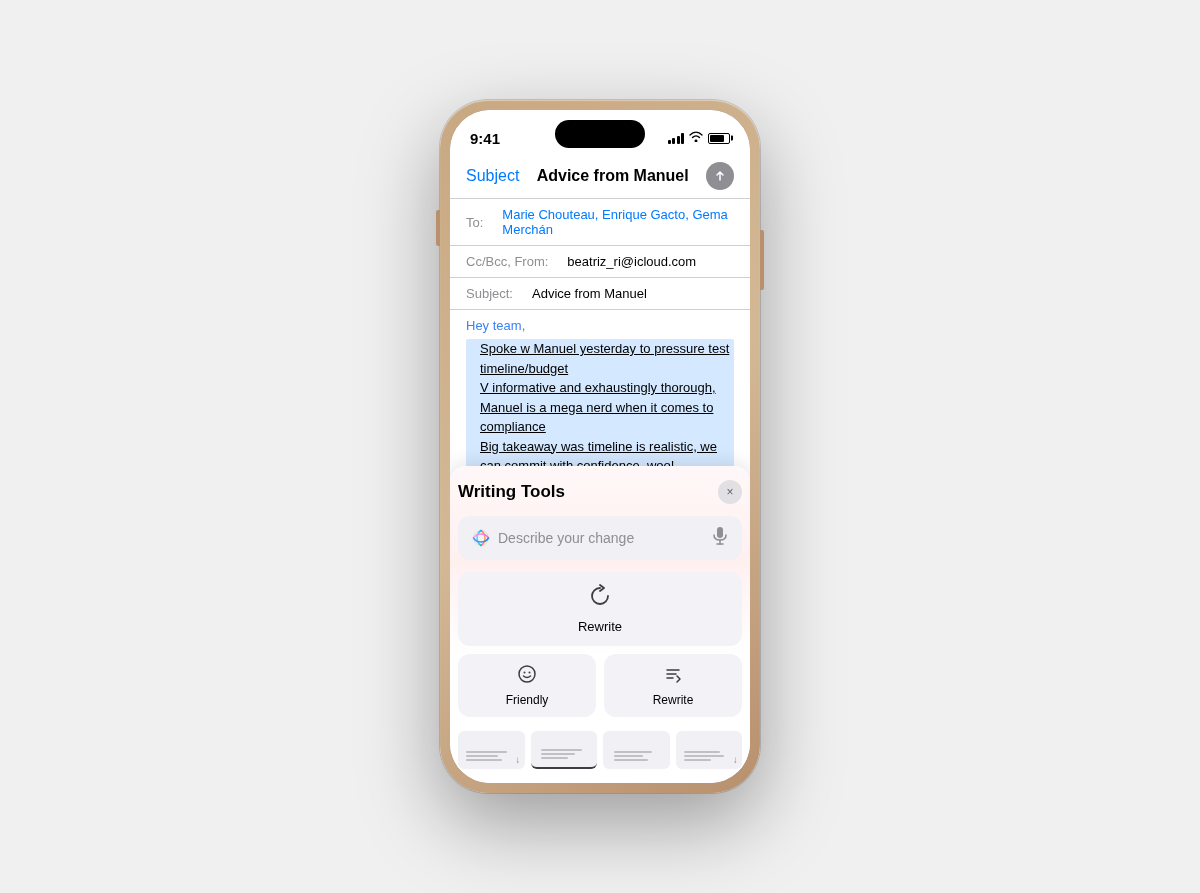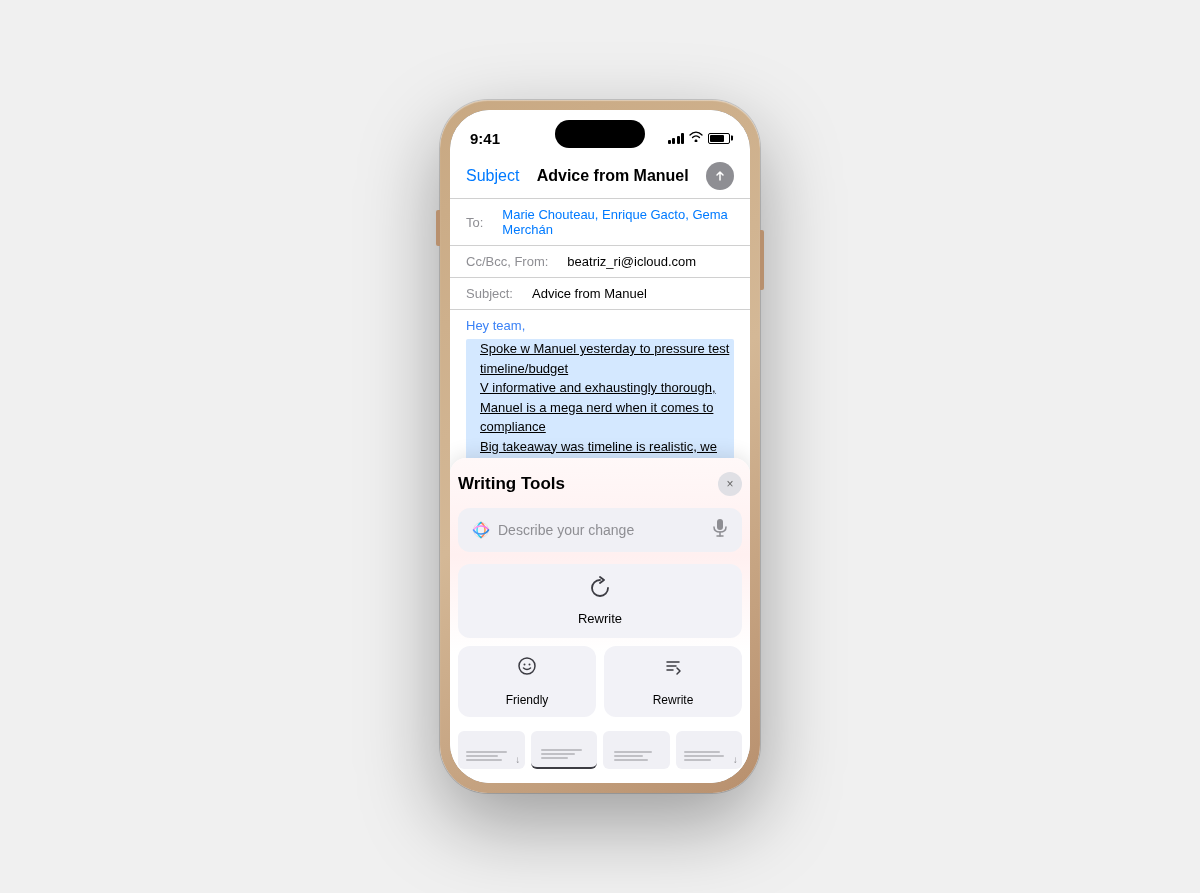--- a/index.html
+++ b/index.html
@@ -348,21 +348,21 @@
     }
 
     .tool-btn-small {
       flex: 1;
       background: #f2f2f7;
       border-radius: 12px;
       padding: 10px 8px;
       display: flex;
       flex-direction: column;
       align-items: center;
-      gap: 12px;
+      gap: 4px;
     }
 
     .tool-icon-small {
       font-size: 18px;
       color: #3c3c43;
     }
 
     .tool-label-small {
       font-size: 12px;
       font-weight: 500;

